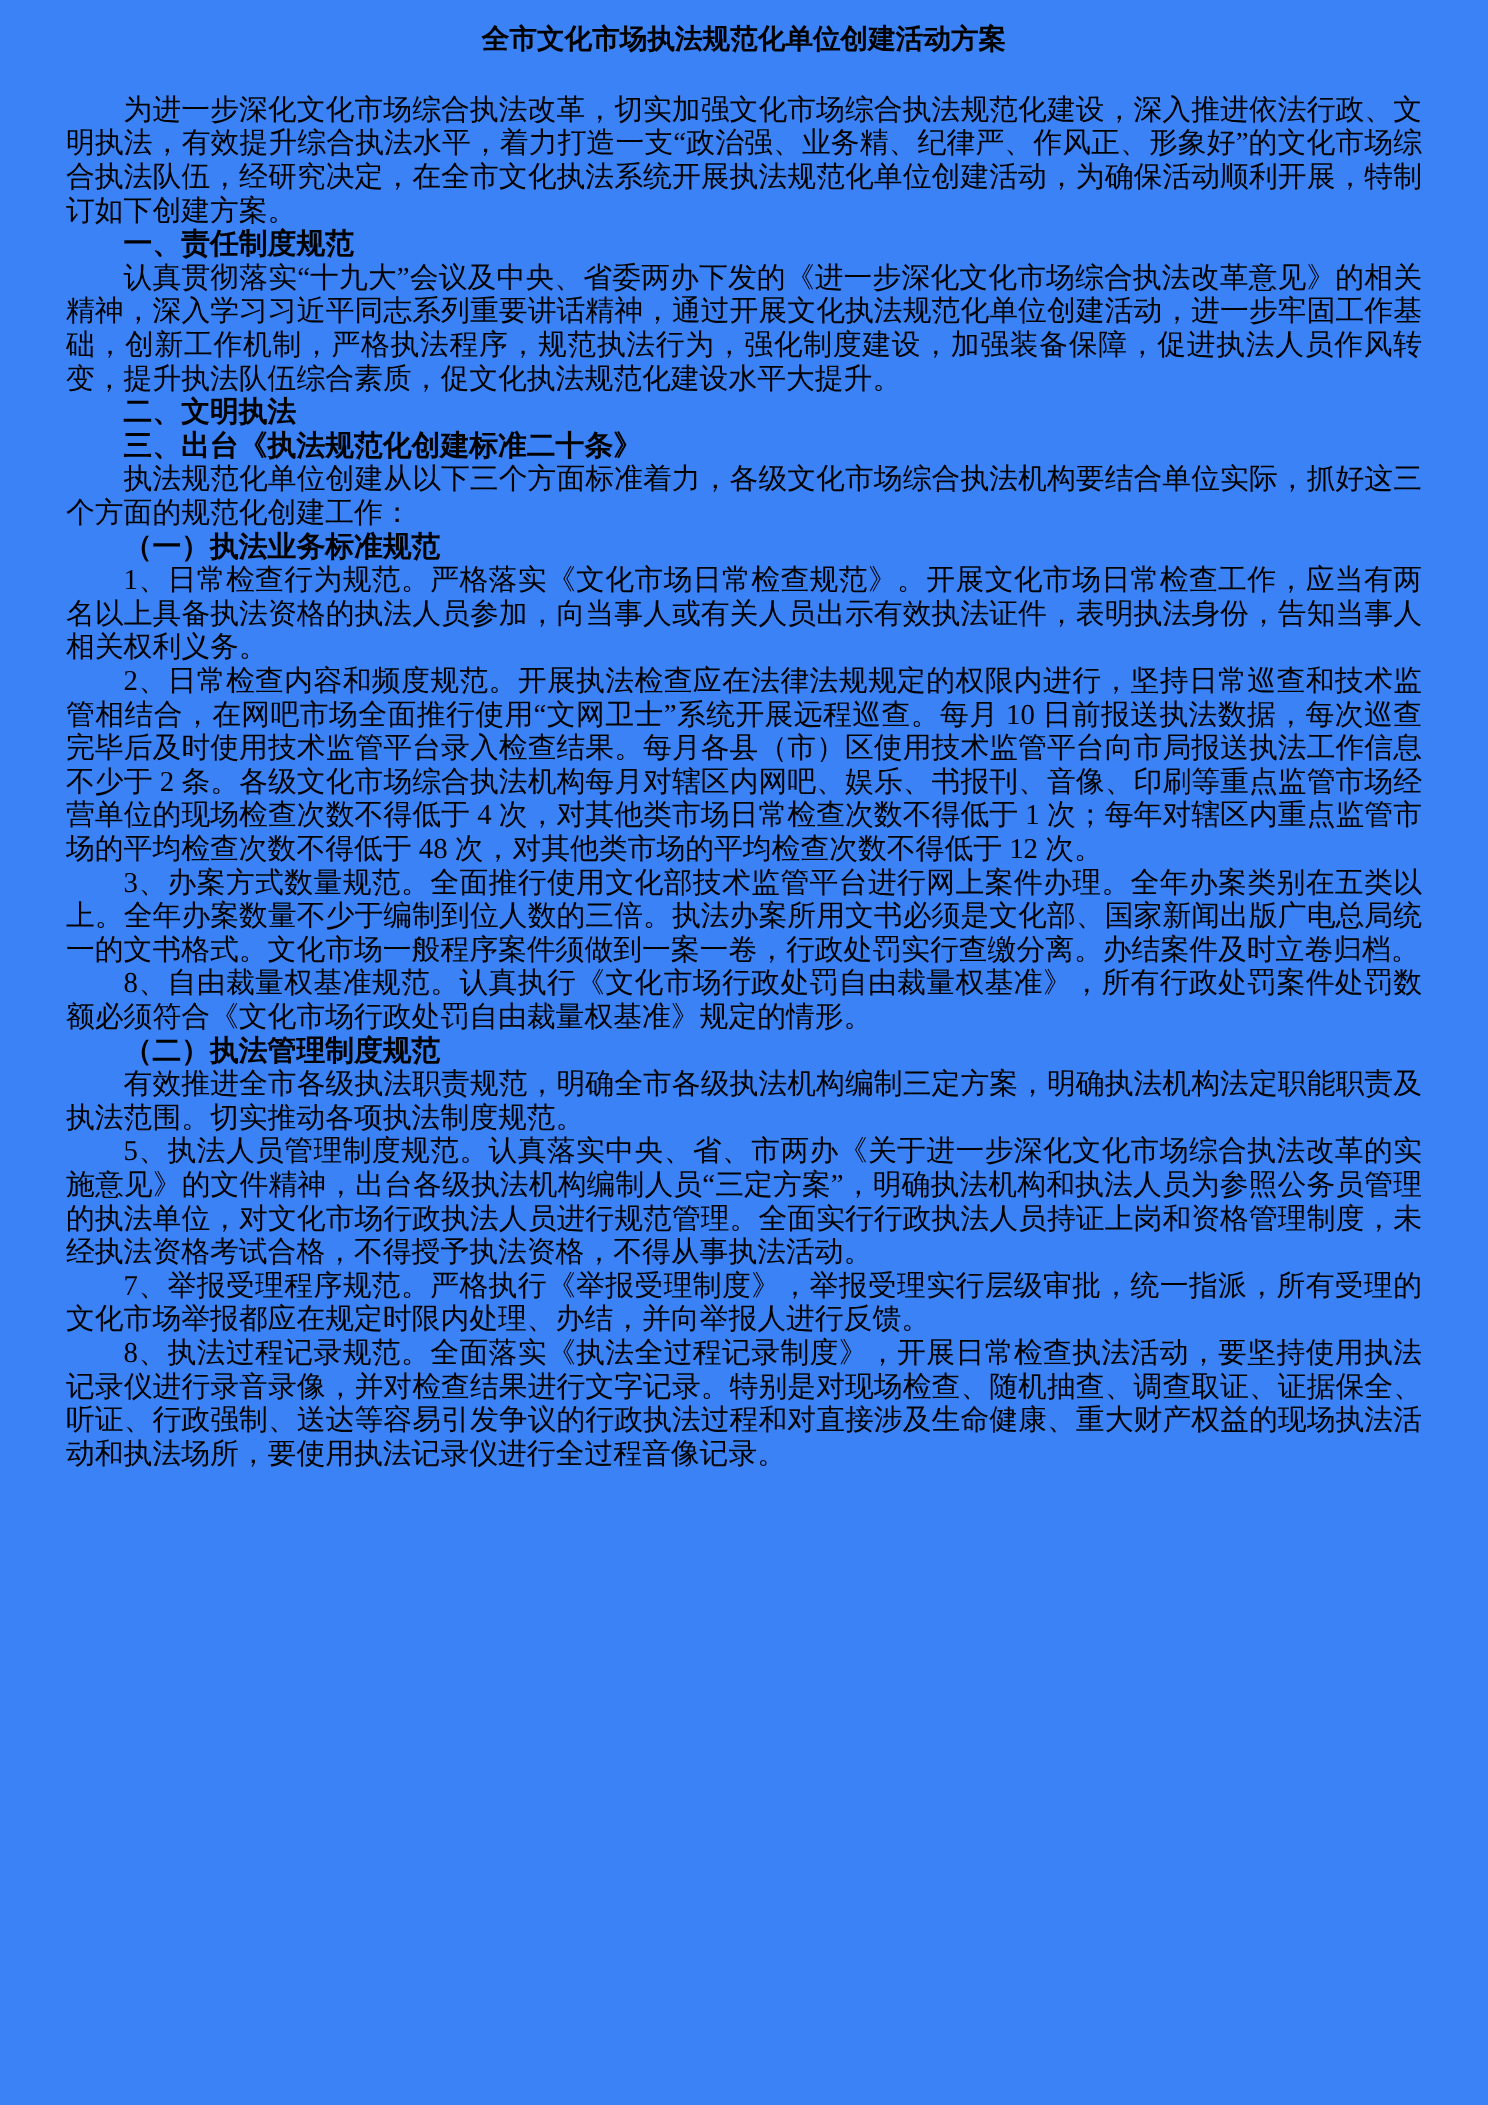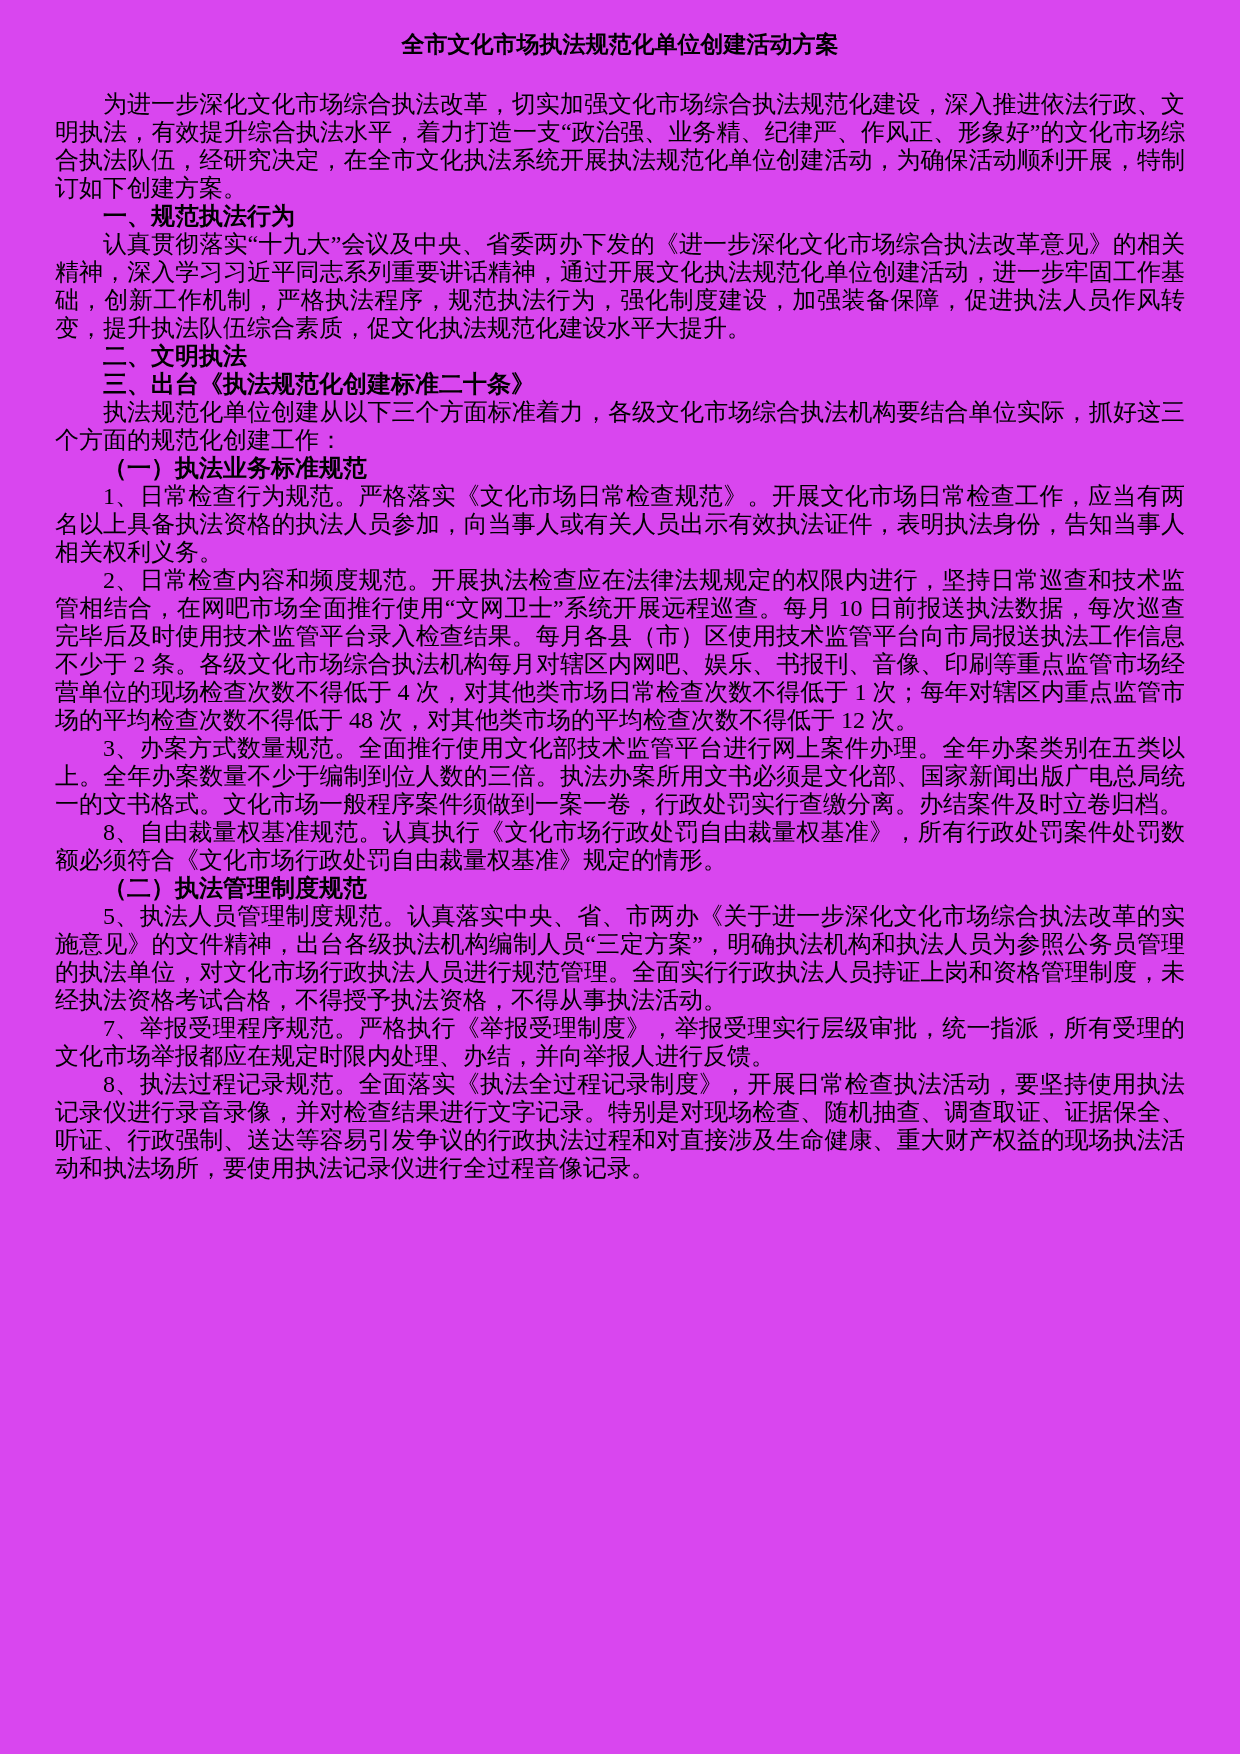--- a/index.html
+++ b/index.html
@@ -6,22 +6,22 @@
     margin: 0;
     padding: 0;
     background: #ffffff;
   }
   .page {
     position: relative;
     width: 1240px;
     height: 1754px;
     margin: 0 auto;
     box-sizing: border-box;
-    padding: 30px 55px 40px 55px;
-    background: #d946ef;
+    padding: 18px 55px 40px 55px;
+    background: #3b82f6;
     color: #000000;
     font-family: "Liberation Serif", "DejaVu Serif", serif;
     overflow: hidden;
   }
   .doc-title {
     margin: 0 0 30px 0;
     text-align: center;
     font-size: 23px;
     font-weight: bold;
     line-height: 30px;
@@ -39,28 +39,29 @@
     font-weight: bold;
   }
 </style>
 </head>
 <body>
 
 <div class="page">
   <h1 class="doc-title">全市文化市场执法规范化单位创建活动方案</h1>
   <div class="doc-body" id="doc-body">
       <p>为进一步深化文化市场综合执法改革，切实加强文化市场综合执法规范化建设，深入推进依法行政、文明执法，有效提升综合执法水平，着力打造一支“政治强、业务精、纪律严、作风正、形象好”的文化市场综合执法队伍，经研究决定，在全市文化执法系统开展执法规范化单位创建活动，为确保活动顺利开展，特制订如下创建方案。</p>
-      <p class="heading">一、规范执法行为</p>
+      <p class="heading">一、责任制度规范</p>
       <p>认真贯彻落实“十九大”会议及中央、省委两办下发的《进一步深化文化市场综合执法改革意见》的相关精神，深入学习习近平同志系列重要讲话精神，通过开展文化执法规范化单位创建活动，进一步牢固工作基础，创新工作机制，严格执法程序，规范执法行为，强化制度建设，加强装备保障，促进执法人员作风转变，提升执法队伍综合素质，促文化执法规范化建设水平大提升。</p>
       <p class="heading">二、文明执法</p>
       <p class="heading">三、出台《执法规范化创建标准二十条》</p>
       <p>执法规范化单位创建从以下三个方面标准着力，各级文化市场综合执法机构要结合单位实际，抓好这三个方面的规范化创建工作：</p>
       <p class="heading">（一）执法业务标准规范</p>
       <p>1、日常检查行为规范。严格落实《文化市场日常检查规范》。开展文化市场日常检查工作，应当有两名以上具备执法资格的执法人员参加，向当事人或有关人员出示有效执法证件，表明执法身份，告知当事人相关权利义务。</p>
       <p>2、日常检查内容和频度规范。开展执法检查应在法律法规规定的权限内进行，坚持日常巡查和技术监管相结合，在网吧市场全面推行使用“文网卫士”系统开展远程巡查。每月 10 日前报送执法数据，每次巡查完毕后及时使用技术监管平台录入检查结果。每月各县（市）区使用技术监管平台向市局报送执法工作信息不少于 2 条。各级文化市场综合执法机构每月对辖区内网吧、娱乐、书报刊、音像、印刷等重点监管市场经营单位的现场检查次数不得低于 4 次，对其他类市场日常检查次数不得低于 1 次；每年对辖区内重点监管市场的平均检查次数不得低于 48 次，对其他类市场的平均检查次数不得低于 12 次。</p>
       <p>3、办案方式数量规范。全面推行使用文化部技术监管平台进行网上案件办理。全年办案类别在五类以上。全年办案数量不少于编制到位人数的三倍。执法办案所用文书必须是文化部、国家新闻出版广电总局统一的文书格式。文化市场一般程序案件须做到一案一卷，行政处罚实行查缴分离。办结案件及时立卷归档。</p>
       <p>8、自由裁量权基准规范。认真执行《文化市场行政处罚自由裁量权基准》，所有行政处罚案件处罚数额必须符合《文化市场行政处罚自由裁量权基准》规定的情形。</p>
       <p class="heading">（二）执法管理制度规范</p>
+      <p>有效推进全市各级执法职责规范，明确全市各级执法机构编制三定方案，明确执法机构法定职能职责及执法范围。切实推动各项执法制度规范。</p>
       <p>5、执法人员管理制度规范。认真落实中央、省、市两办《关于进一步深化文化市场综合执法改革的实施意见》的文件精神，出台各级执法机构编制人员“三定方案”，明确执法机构和执法人员为参照公务员管理的执法单位，对文化市场行政执法人员进行规范管理。全面实行行政执法人员持证上岗和资格管理制度，未经执法资格考试合格，不得授予执法资格，不得从事执法活动。</p>
       <p>7、举报受理程序规范。严格执行《举报受理制度》，举报受理实行层级审批，统一指派，所有受理的文化市场举报都应在规定时限内处理、办结，并向举报人进行反馈。</p>
       <p>8、执法过程记录规范。全面落实《执法全过程记录制度》，开展日常检查执法活动，要坚持使用执法记录仪进行录音录像，并对检查结果进行文字记录。特别是对现场检查、随机抽查、调查取证、证据保全、听证、行政强制、送达等容易引发争议的行政执法过程和对直接涉及生命健康、重大财产权益的现场执法活动和执法场所，要使用执法记录仪进行全过程音像记录。</p>
     </div>
 </div>
 
 </body></html>

